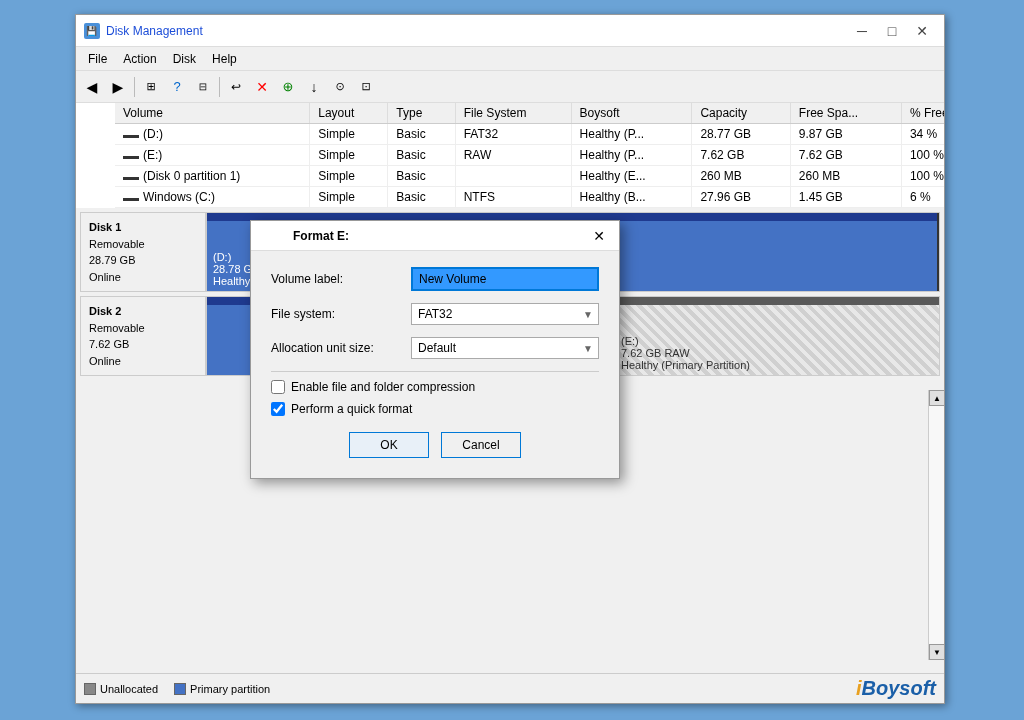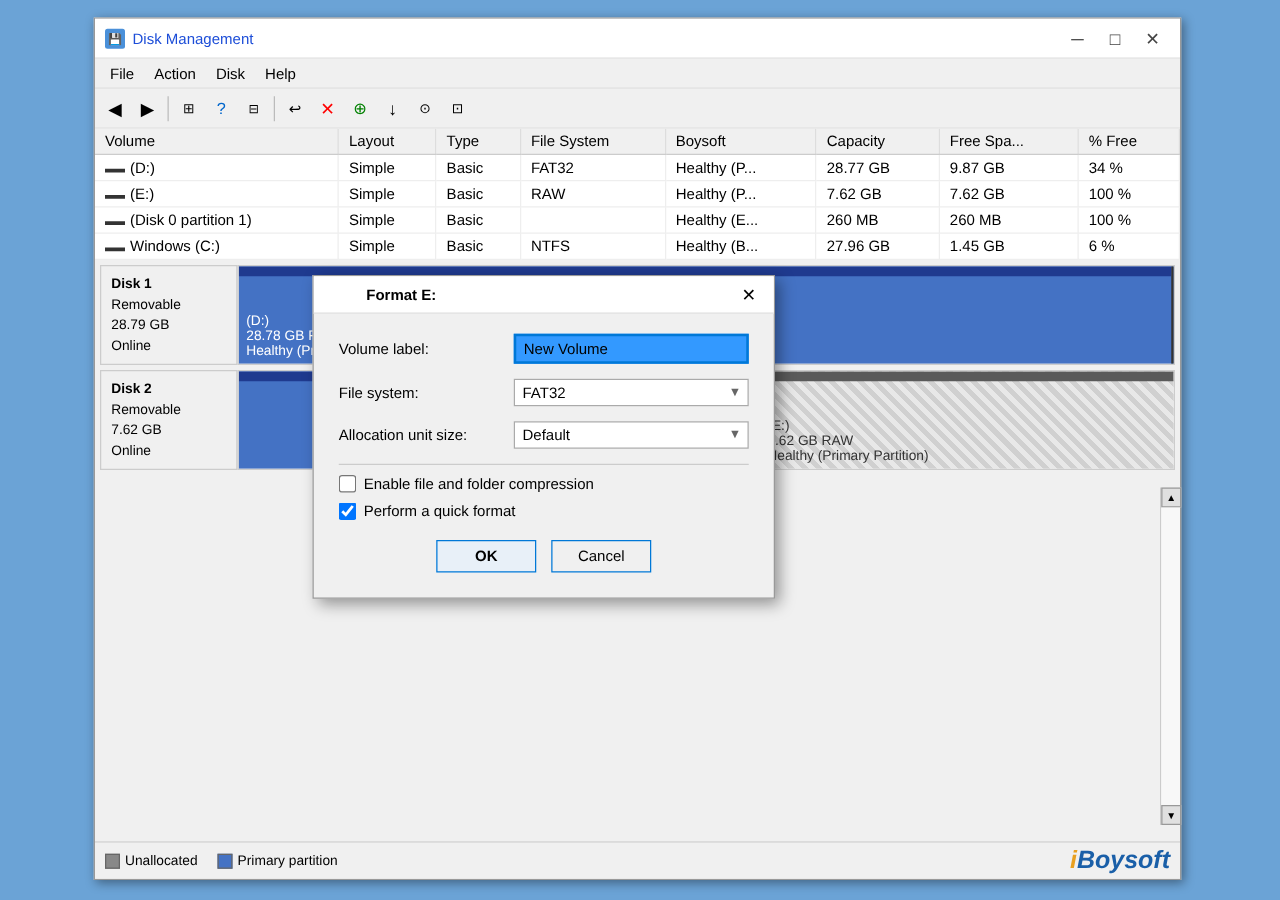--- a/index.html
+++ b/index.html
@@ -118,20 +118,21 @@
 
     
     .table-area {
       flex: 0 0 auto;
       background: white;
       overflow: hidden;
     }
     .disk-table {
       width: 100%;
       border-collapse: collapse;
+      margin-left: 39px;
     }
     .disk-table th {
       background: #f0f0f0;
       border-bottom: 1px solid #ccc;
       border-right: 1px solid #ddd;
       padding: 3px 8px;
       text-align: left;
       font-weight: normal;
       font-size: 12px;
       white-space: nowrap;
@@ -158,21 +159,21 @@
       overflow-y: auto;
       padding: 4px;
       position: relative;
     }
     .disk-row {
       display: flex;
       margin-bottom: 4px;
       height: 80px;
     }
     .disk-label {
-      width: 110px;
+      width: 126px;
       background: #f0f0f0;
       padding: 6px 8px;
       font-size: 11px;
       border: 1px solid #ccc;
       flex-shrink: 0;
       line-height: 1.5;
     }
     .disk-label b { font-weight: bold; }
     .disk-partitions {
       flex: 1;
@@ -366,21 +367,20 @@
       border: 1px solid #0078d7;
       background: #f0f0f0;
       cursor: pointer;
       font-size: 12px;
       display: flex;
       align-items: center;
       justify-content: center;
     }
     .dialog-btn.primary {
       background: #e8f0f8;
-      font-weight: bold;
     }
 
     .divider-line {
       height: 1px;
       background: #ccc;
       margin: 8px 0;
     }
   </style>
 </head>
 <body>

